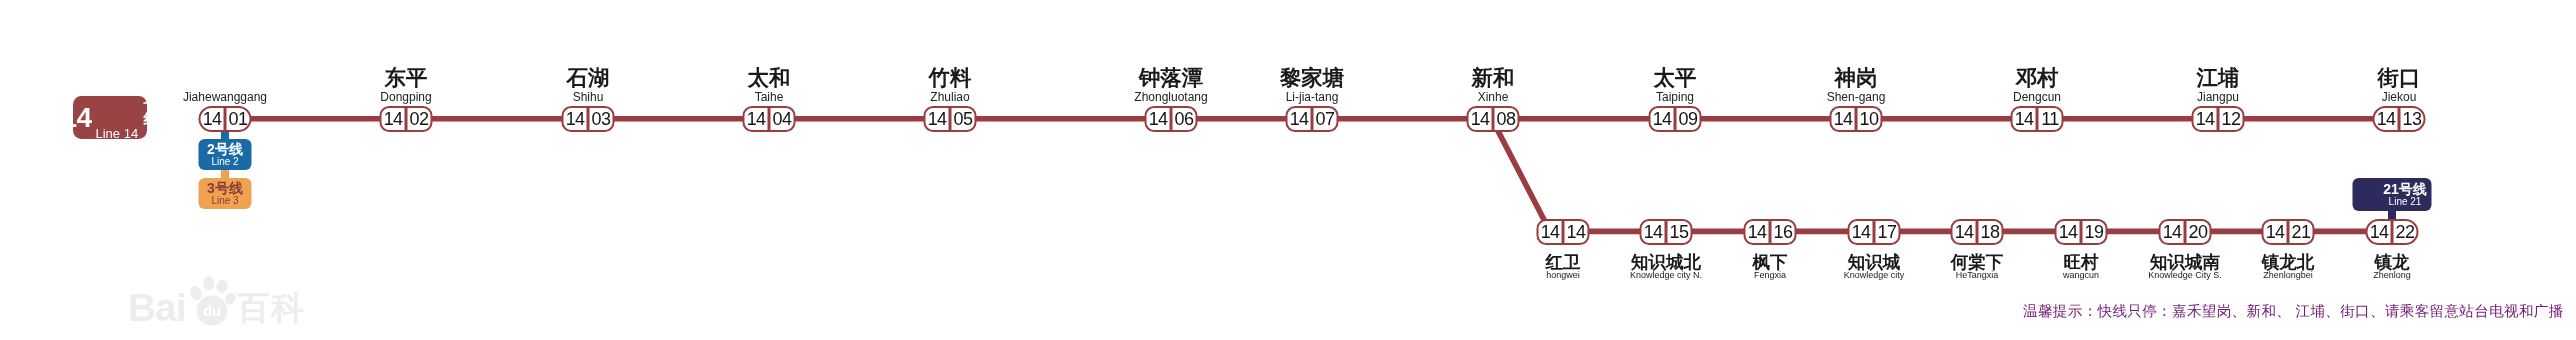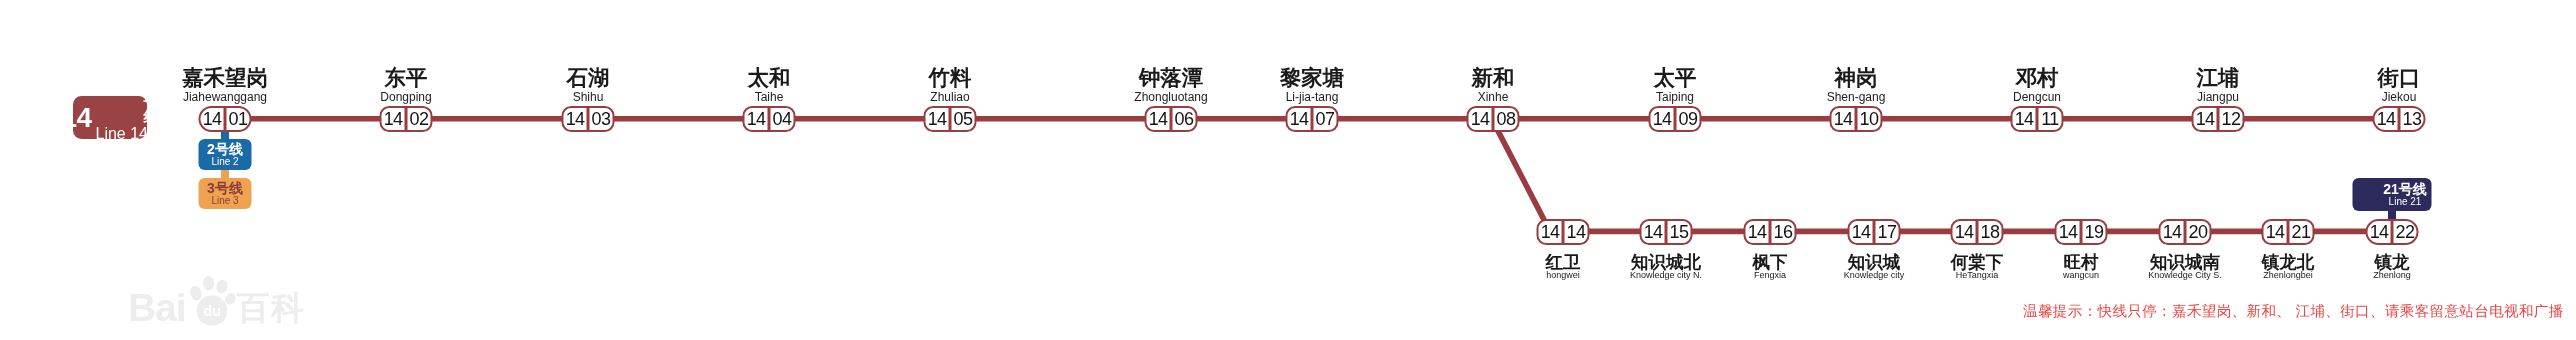--- a/index.html
+++ b/index.html
@@ -11,21 +11,21 @@
   #route-svg{position:absolute;left:0;top:0;z-index:1;}
 
   
   .line-badge{
     position:absolute;left:73px;top:96px;width:74px;height:43px;border-radius:8.4px;
     display:flex;align-items:center;justify-content:center;gap:4px;color:#ffffff;z-index:3;
   }
   .line-badge .big-num{font-size:28px;font-weight:700;line-height:1;letter-spacing:-0.6px;}
   .line-badge .col{display:flex;flex-direction:column;align-items:flex-start;line-height:1;margin-top:1.1px;}
   .line-badge .cn{font-size:15px;font-weight:600;margin-left:48px;}
-  .line-badge .en{font-size:16px;margin-top:1.7px;}
+  .line-badge .en{font-size:13px;margin-top:1.7px;}
 
   
   .station{position:absolute;top:0;width:146px;height:340px;margin-left:-73px;z-index:4;}
   .capsule{
     position:absolute;left:50%;transform:translateX(-50%);width:53px;height:26px;
     box-sizing:border-box;background:#ffffff;border:2.8px solid #993d40;border-radius:9.6px;
     display:flex;align-items:stretch;z-index:4;
   }
   .capsule.terminal{border-radius:13px;}
   .station.main .capsule{top:106px;}
@@ -44,21 +44,21 @@
   
   .tbadge{
     position:absolute;left:50%;transform:translateX(-50%);width:53px;height:31px;border-radius:6.2px;
     display:flex;flex-direction:column;align-items:center;justify-content:center;line-height:1;z-index:3;
   }
   .tbadge .cn{font-size:14px;font-weight:600;}
   .tbadge .en{font-size:10px;margin-top:1.7px;}
   .tstub{position:absolute;left:50%;transform:translateX(-50%);width:8px;z-index:2;}
 
   
-  .notice{position:absolute;top:302px;right:12.4px;font-size:14.6px;color:#ef4444;
+  .notice{position:absolute;top:302px;right:12.4px;font-size:14.6px;color:#701a75;
     letter-spacing:0.3px;white-space:nowrap;z-index:5;}
 
   
   .watermark{position:absolute;left:128px;top:272px;height:54px;display:flex;align-items:flex-end;
     color:#ededed;z-index:0;}
   .watermark .bai{font-size:39px;font-weight:700;line-height:0.95;letter-spacing:-1.1px;}
   .watermark .paw{margin:0 1.1px -2.3px 2.3px;}
   .watermark .baike{font-size:33px;font-weight:700;line-height:1.05;letter-spacing:1.1px;}
 </style>
 </head>
@@ -74,21 +74,20 @@
   <div class="line-badge" id="line-badge" style="background: rgb(154, 67, 69);">
     <span class="big-num">14</span>
     <span class="col">
       <span class="cn">号线</span>
       <span class="en">Line 14</span>
     </span>
   </div>
 
   <div id="stations">
   <div class="station main" style="left: 225px;">
-    <div class="name-cn">嘉禾望岗</div>
     <div class="name-en">Jiahewanggang</div>
     <div class="capsule terminal">
       <span class="half code-line">14</span>
       <span class="divider"></span>
       <span class="half code-num">01</span>
     </div>
   <div class="tstub" style="background: rgb(26, 106, 165); top: 128px; height: 13.5px;"></div>
         <div class="tbadge" style="background: rgb(26, 106, 165); color: rgb(255, 255, 255); top: 139px;">
           <span class="cn">2号线</span>
           <span class="en">Line 2</span>

